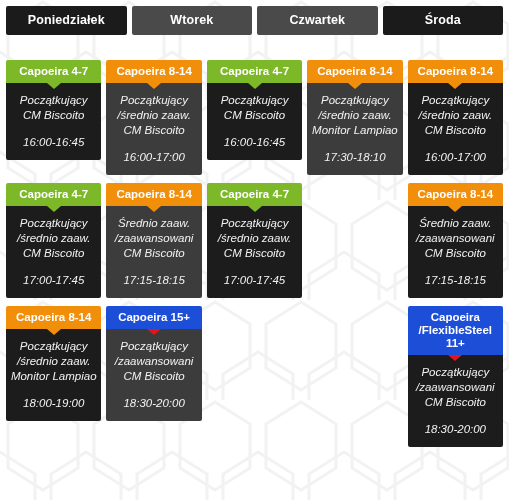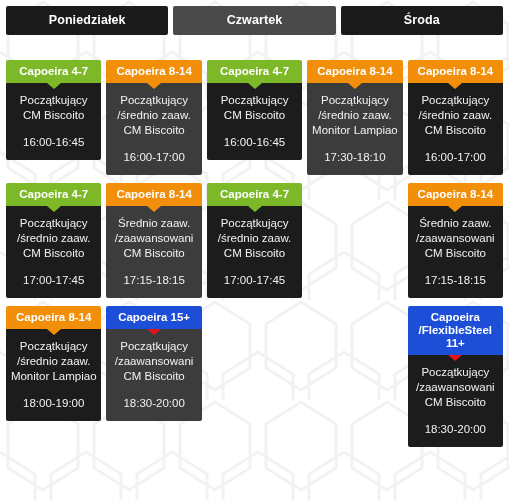--- a/index.html
+++ b/index.html
@@ -105,20 +105,21 @@
   .notch.red    { border-top-color: #e4141b; }
 
   .card-body {
     color: #f2f2f2;
     text-align: center;
     font-size: 11.5px;
     line-height: 15px;
     padding: 10px 2px 10px 2px;
     position: relative;
     z-index: 1;
+    font-style: italic;
   }
   .card-body.dark  { background-color: #1c1c1c; }
   .card-body.light { background-color: #3c3c3c; }
 
   .level { white-space: pre-line; }
   .instructor { white-space: nowrap; }
   .time { margin-top: 12px; font-size: 11.5px; }
 </style>
 </head>
 <body>
@@ -137,20 +138,23 @@
   <rect x="0" y="0" width="509" height="500" fill="url(#hexpat)" opacity="0.85"></rect>
 </svg>
 
 <div id="schedule">
 
   <div class="row day-row">
     <div class="day-header dark">
       <span>Poniedziałek</span>
     </div>
     <div class="day-header light">
+      <span>Wtorek</span>
+    </div>
+    <div class="day-header light">
       <span>Czwartek</span>
     </div>
     <div class="day-header dark">
       <span>Środa</span>
     </div>
   </div>
 
   <div id="rows-container">
       <div class="row card-row">
         <div class="cell">

